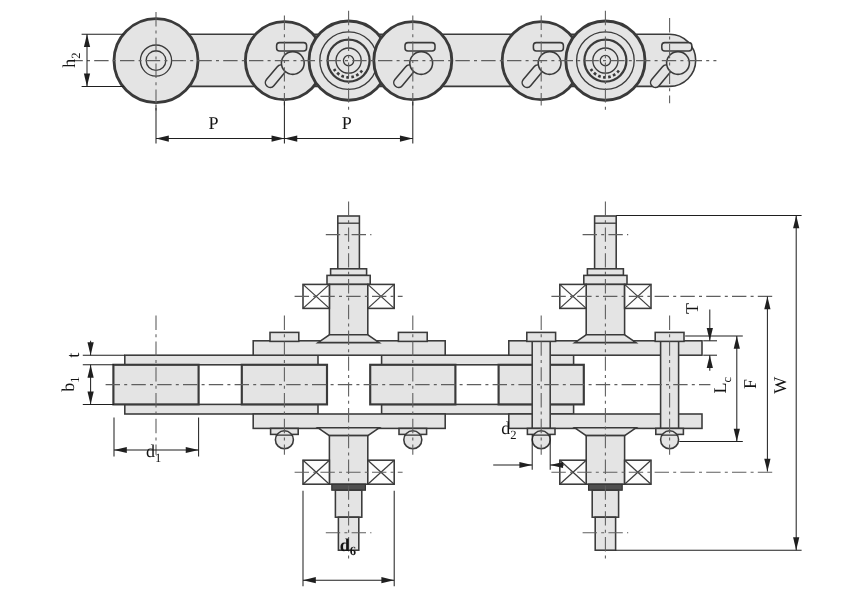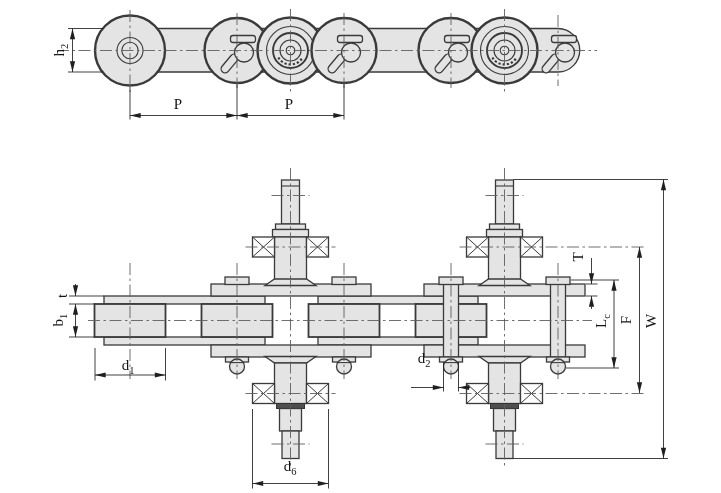--- a/index.html
+++ b/index.html
@@ -230,21 +230,21 @@
     <line class="dim" x1="513" y1="458.5" x2="668" y2="458.5"></line>
     <line class="dim" x1="663.5" y1="179.5" x2="663.5" y2="458.5" marker-start="url(#arr)" marker-end="url(#arr)"></line>
   </g>
 </svg>
 
 <div class="lbl rot" style="left:61px;  top:50px;"><span>h</span><sub>2</sub></div>
 <div class="lbl" style="left:178px; top:106px;"><span>P</span><sub></sub></div>
 <div class="lbl" style="left:289px; top:106px;"><span>P</span><sub></sub></div>
 <div class="lbl rot" style="left:64px;  top:296px;"><span>t</span><sub></sub></div>
 <div class="lbl rot" style="left:60px;  top:320px;"><span>b</span><sub>1</sub></div>
-<div class="lbl" style="left:128px; top:367px;text-align:center;"><span>d</span><sub>1</sub></div>
+<div class="lbl" style="left:128px; top:379px;text-align:center;"><span>d</span><sub>1</sub></div>
 <div class="lbl" style="left:424px; top:360px;"><span>d</span><sub>2</sub></div>
-<div class="lbl" style="left:290px; top:468px;"><span>d</span><sub>6</sub></div>
+<div class="lbl" style="left:290px; top:457px;font-weight:bold;"><span>d</span><sub>6</sub></div>
 <div class="lbl rot" style="left:580px; top:257px;"><span>T</span><sub></sub></div>
 <div class="lbl rot" style="left:603px; top:321px;"><span>L</span><sub>c</sub></div>
 <div class="lbl rot" style="left:628px; top:320px;"><span>F</span><sub></sub></div>
 <div class="lbl rot" style="left:653px; top:321px;"><span>W</span><sub></sub></div>
 
 </div>
 
 </body></html>

